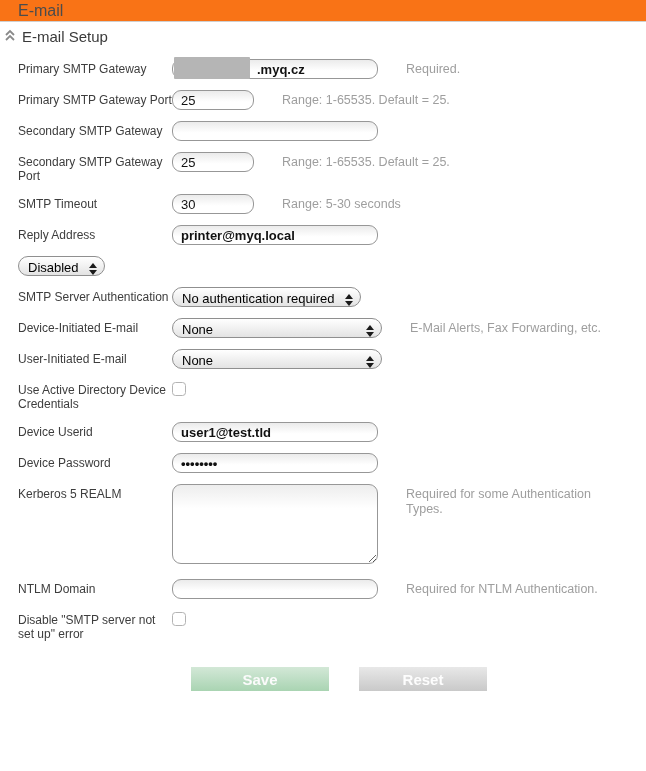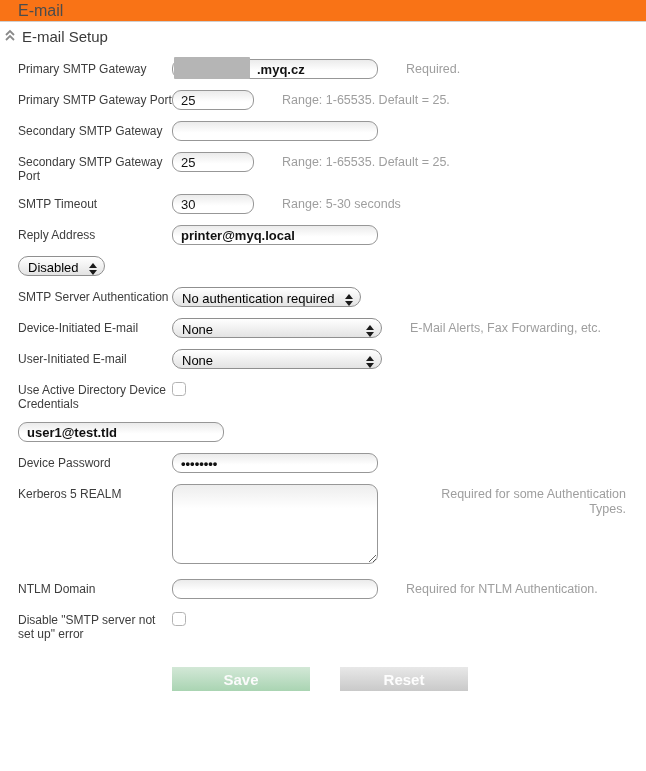--- a/index.html
+++ b/index.html
@@ -13,21 +13,21 @@
   
   .section-head{display:flex;align-items:flex-start;gap:6px;padding:6px 0 2px 4px;}
   .collapse{width:12px;height:13px;display:inline-block;}
   .section-title{font-size:15px;color:#3a3a3a;}
 
   
   .form{padding-top:12px;}
   .row{display:flex;align-items:flex-start;margin-bottom:11px;padding-left:18px;}
   .lbl{width:154px;flex:0 0 154px;font-size:12px;line-height:14px;color:#3d3d3d;padding-top:3px;}
   .ctl{flex:0 0 auto;position:relative;}
-  .helper{font-size:12.5px;line-height:15px;color:#9e9e9e;margin-left:28px;padding-top:3px;max-width:220px;text-align:right;}
+  .helper{font-size:12.5px;line-height:15px;color:#9e9e9e;margin-left:28px;padding-top:3px;max-width:220px;}
 
   .inp{box-sizing:border-box;height:20px;border:1px solid #979797;border-radius:9px;
     background:linear-gradient(#ebebeb,#ffffff 60%);font-family:"Liberation Sans",sans-serif;
     font-size:13px;color:#111;padding:1px 8px;outline:none;}
   .inp.wide{width:206px;font-weight:bold;}
   .inp.small{width:82px;}
   .inp.redacted{padding-left:84px;}
   .redact{position:absolute;left:2px;top:-2px;width:76px;height:22px;background:#b5b5b5;border-radius:1px;}
 
   textarea.area{box-sizing:border-box;width:206px;height:80px;border:1px solid #979797;border-radius:9px;
@@ -49,21 +49,21 @@
   .select.w210{width:210px;justify-content:space-between;}
   .arrows{display:inline-flex;flex-direction:column;gap:2px;align-items:center;}
   .arrows .up{width:0;height:0;border-left:4px solid transparent;border-right:4px solid transparent;
     border-bottom:5px solid #1a1a1a;}
   .arrows .dn{width:0;height:0;border-left:4px solid transparent;border-right:4px solid transparent;
     border-top:5px solid #1a1a1a;}
 
   
   .btn-row{display:flex;margin:26px 0 0 172px;}
   .btn{height:24px;border:none;font-family:"Liberation Sans",sans-serif;font-size:15px;font-weight:bold;
-    color:#fbfbfb;text-align:center;cursor:pointer;}
+    color:#fbfbfb;text-align:center;cursor:pointer;margin-left:19px;}
   .btn.save{width:138px;background:linear-gradient(#d3e8d7,#a9d4b2);}
   .btn.reset{width:128px;margin-left:30px;background:linear-gradient(#e8e8e8,#c9c9c9);color:#fdfdfd;}
 </style>
 </head>
 <body>
 
 <div class="titlebar">
   <span class="titlebar-text">E-mail</span>
 </div>
 
@@ -181,20 +181,21 @@
   </div>
 
   <div class="row">
     <div class="lbl">Use Active Directory Device Credentials</div>
     <div class="ctl">
       <span class="cb"></span>
     </div>
   </div>
 
   <div class="row">
+    <div class="lbl">Device Userid</div>
     <div class="ctl">
       <input class="inp wide" value="user1@test.tld" style="">
     </div>
   </div>
 
   <div class="row">
     <div class="lbl">Device Password</div>
     <div class="ctl">
       <input class="inp wide" value="••••••••" style="">
     </div>

